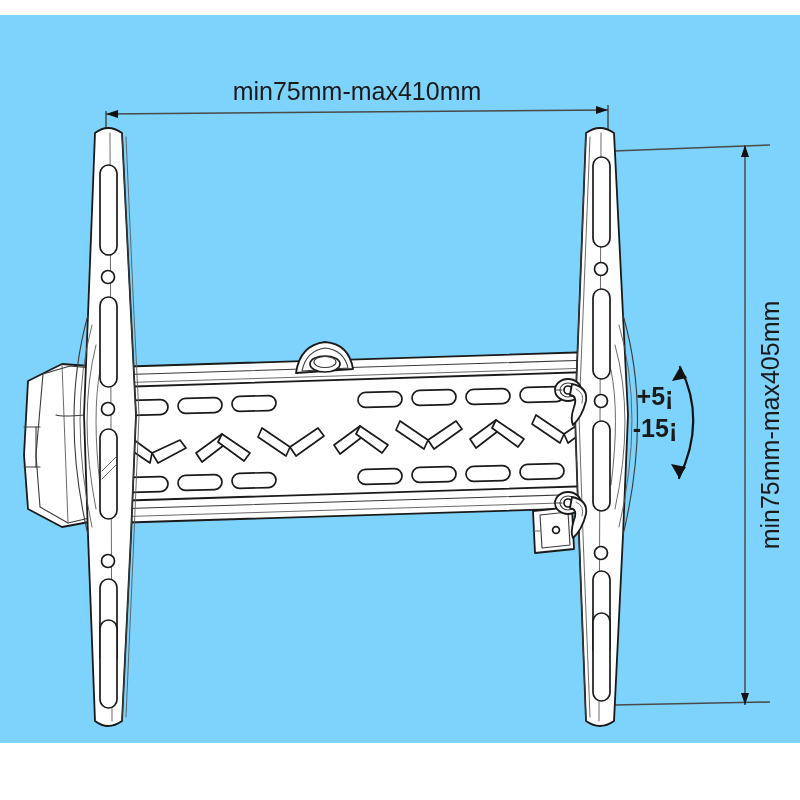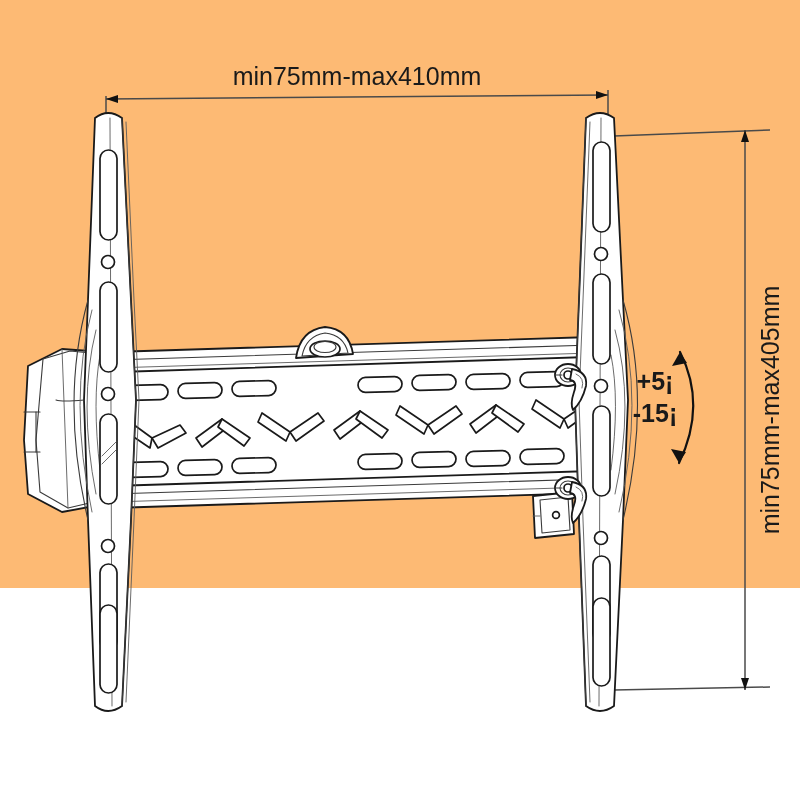--- a/index.html
+++ b/index.html
@@ -10,22 +10,23 @@
   }
   body {
     width: 800px;
     height: 800px;
     overflow: hidden;
     font-family: "Liberation Sans", sans-serif;
   }
   #drawing-root {
     position: relative;
     width: 800px;
-    height: 588px;
-    background: #fdba74;
+    height: 728px;
+    background: #7dd3fc;
+    margin-top: 15px;
   }
   #drawing-svg {
     position: absolute;
     top: 0;
     left: 0;
     width: 800px;
     height: 800px;
     display: block;
   }
   .dim-text {

